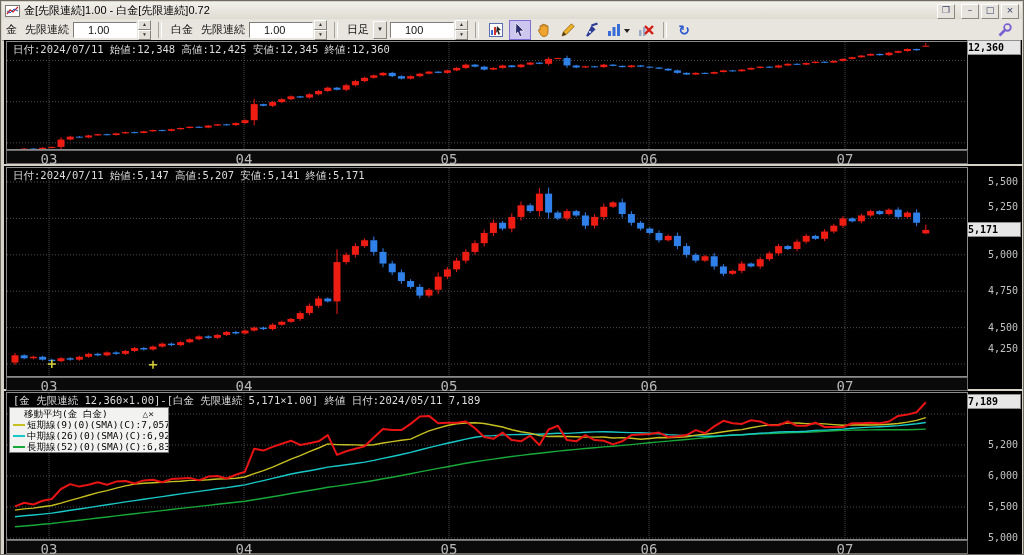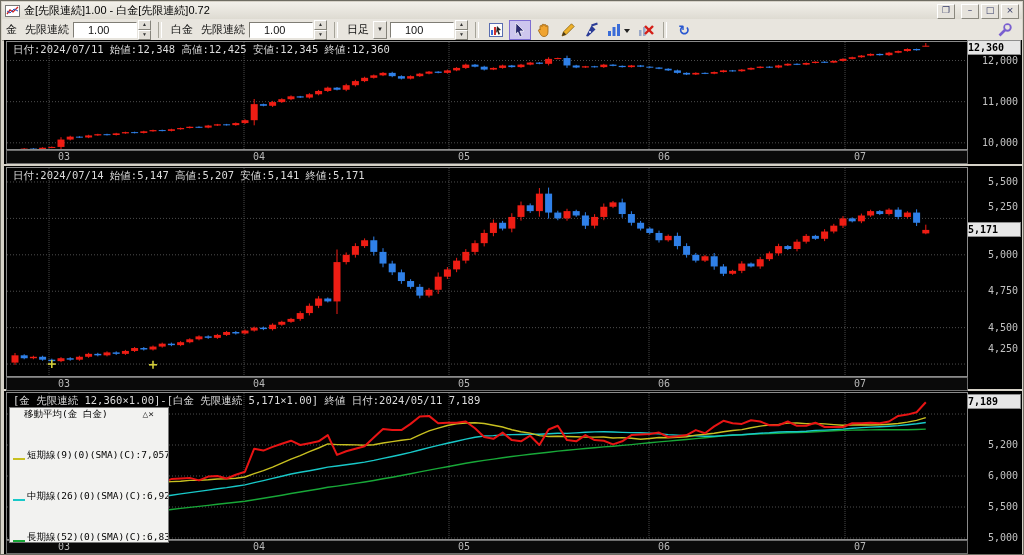--- a/index.html
+++ b/index.html
@@ -40,30 +40,30 @@
   .plot{position:absolute;left:2px;top:1px;width:960px;border:1px solid #8a8a8a;box-sizing:content-box;}
   .plot svg{display:block;background:#000;}
   .phead{position:absolute;left:6px;top:1px;font-family:"DejaVu Sans Mono","Liberation Mono",monospace;
          font-size:10.5px;color:#dcdcdc;white-space:nowrap;letter-spacing:0;}
   .yaxis{position:absolute;left:966px;top:1px;width:50px;}
   .ytick{position:absolute;right:2px;font-family:"DejaVu Sans Mono","Liberation Mono",monospace;
          font-size:10px;color:#c2c2c2;white-space:nowrap;}
   .xstrip{position:absolute;left:2px;width:960px;height:12px;background:#0a0a0a;
           border:1px solid #6e6e6e;}
   .xtick{position:absolute;top:0;font-family:"DejaVu Sans Mono","Liberation Mono",monospace;
-         font-size:10px;color:#b8b8b8;transform:translateX(-50%);margin-left:15px;}
+         font-size:14px;color:#b8b8b8;transform:translateX(-50%);}
   .badge{position:absolute;right:1px;width:52px;height:13px;background:#e6e6e6;border:1px solid #8e8e8e;
          color:#000;font-family:"DejaVu Sans Mono","Liberation Mono",monospace;font-size:10px;
          font-weight:bold;text-align:left;line-height:13px;z-index:6;}
   
   #legend{position:absolute;left:2px;top:14px;width:158px;background:#f2f2f0;border:1px solid #777;
           z-index:5;font-family:"DejaVu Sans Mono","Liberation Mono",monospace;font-size:9.5px;color:#000;}
   .lg-head{display:flex;justify-content:space-between;padding:0 14px;height:11px;line-height:11px;}
   .lg-ctl{color:#222;}
-  .lg-row{display:flex;align-items:flex-end;height:11px;line-height:11px;white-space:nowrap;overflow:hidden;margin-top:30px;}
+  .lg-row{display:flex;align-items:center;height:11px;line-height:11px;white-space:nowrap;overflow:hidden;}
   .lg-row .sw{display:inline-block;width:12px;height:2px;margin:0 2px 0 3px;flex:0 0 auto;}
 </style>
 </head>
 <body>
 
 <div id="app">
 
   <div id="titlebar">
     <svg class="appico" viewBox="0 0 15 12">
       <rect x="0.5" y="0.5" width="14" height="11" fill="#fff" stroke="#777"></rect>
@@ -379,25 +379,20 @@
           <rect x="887.6999999999999" y="9.053846153846154" width="7" height="1.6461538461538474" fill="#ee1d14"></rect>
           <line x1="900.4" y1="6.337692307692308" x2="900.4" y2="9.712307692307693" stroke="#ee1d14" stroke-width="1"></line>
           <rect x="896.9" y="6.996153846153846" width="7" height="2.0576923076923075" fill="#ee1d14"></rect>
           <line x1="909.5999999999999" y1="6.568153846153861" x2="909.5999999999999" y2="8.658769230769215" stroke="#2f80e8" stroke-width="1"></line>
           <rect x="906.0999999999999" y="6.996153846153846" width="7" height="1.2346153846153856" fill="#2f80e8"></rect>
           <line x1="918.8" y1="1.028846153846154" x2="918.8" y2="4.321153846153846" stroke="#ee1d14" stroke-width="1"></line>
           <rect x="915.3" y="3.703846153846154" width="7" height="1" fill="#ee1d14"></rect>
         </svg>
       <div class="phead">日付:2024/07/11 始値:12,348 高値:12,425 安値:12,345 終値:12,360</div>
     </div>
-    <div class="yaxis" id="yaxis-gold" style="height:107px">
-        <div class="ytick" style="top: 13.5192px;">12,000</div>
-        <div class="ytick" style="top: 54.6731px;">11,000</div>
-        <div class="ytick" style="top: 95.8269px;">10,000</div>
-      </div>
     <div class="xstrip" id="xstrip-gold" style="top:110px">
         <div class="xtick" style="left: 42px;">03</div>
         <div class="xtick" style="left: 237px;">04</div>
         <div class="xtick" style="left: 442px;">05</div>
         <div class="xtick" style="left: 642px;">06</div>
         <div class="xtick" style="left: 838px;">07</div>
       </div>
     <div class="badge" id="badge-gold" style="top: 0px;">12,360</div>
   </div>
 
@@ -613,21 +608,21 @@
           <rect x="896.9" y="44.57142857142857" width="7" height="4.3697478991596626" fill="#ee1d14"></rect>
           <line x1="909.5999999999999" y1="41.30868347338941" x2="909.5999999999999" y2="58.03025210084028" stroke="#2f80e8" stroke-width="1"></line>
           <rect x="906.0999999999999" y="44.57142857142857" width="7" height="10.196078431372555" fill="#2f80e8"></rect>
           <line x1="918.8" y1="56.661064425770306" x2="918.8" y2="66.27450980392156" stroke="#ee1d14" stroke-width="1"></line>
           <rect x="915.3" y="61.904761904761905" width="7" height="3.495798319327726" fill="#ee1d14"></rect>
           <line x1="40.8" y1="196.05602240896357" x2="48.8" y2="196.05602240896357" stroke="#d2cc3a" stroke-width="1.6"></line>
           <line x1="44.8" y1="192.05602240896357" x2="44.8" y2="200.05602240896357" stroke="#d2cc3a" stroke-width="1.6"></line>
           <line x1="142" y1="196.7843137254902" x2="150" y2="196.7843137254902" stroke="#d2cc3a" stroke-width="1.6"></line>
           <line x1="146" y1="192.7843137254902" x2="146" y2="200.7843137254902" stroke="#d2cc3a" stroke-width="1.6"></line>
         </svg>
-      <div class="phead">日付:2024/07/14 始値:5,147 高値:5,207 安値:5,141 終値:5,171</div>
+      <div class="phead">日付:2024/07/11 始値:5,147 高値:5,207 安値:5,141 終値:5,171</div>
     </div>
     <div class="yaxis" id="yaxis-plat" style="height:208px">
         <div class="ytick" style="top: 8.98319px;">5,500</div>
         <div class="ytick" style="top: 34px;">5,250</div>
         <div class="ytick" style="top: 81.8123px;">5,000</div>
         <div class="ytick" style="top: 118.227px;">4,750</div>
         <div class="ytick" style="top: 154.641px;">4,500</div>
         <div class="ytick" style="top: 176px;">4,250</div>
       </div>
     <div class="xstrip" id="xstrip-plat" style="top:211px">

